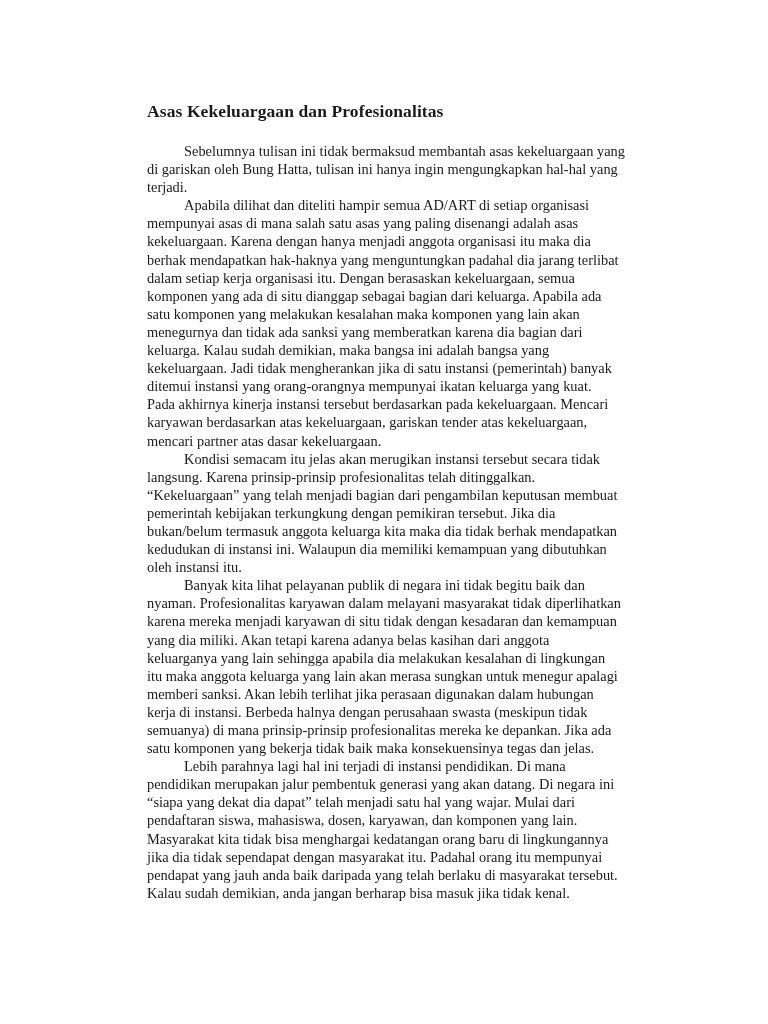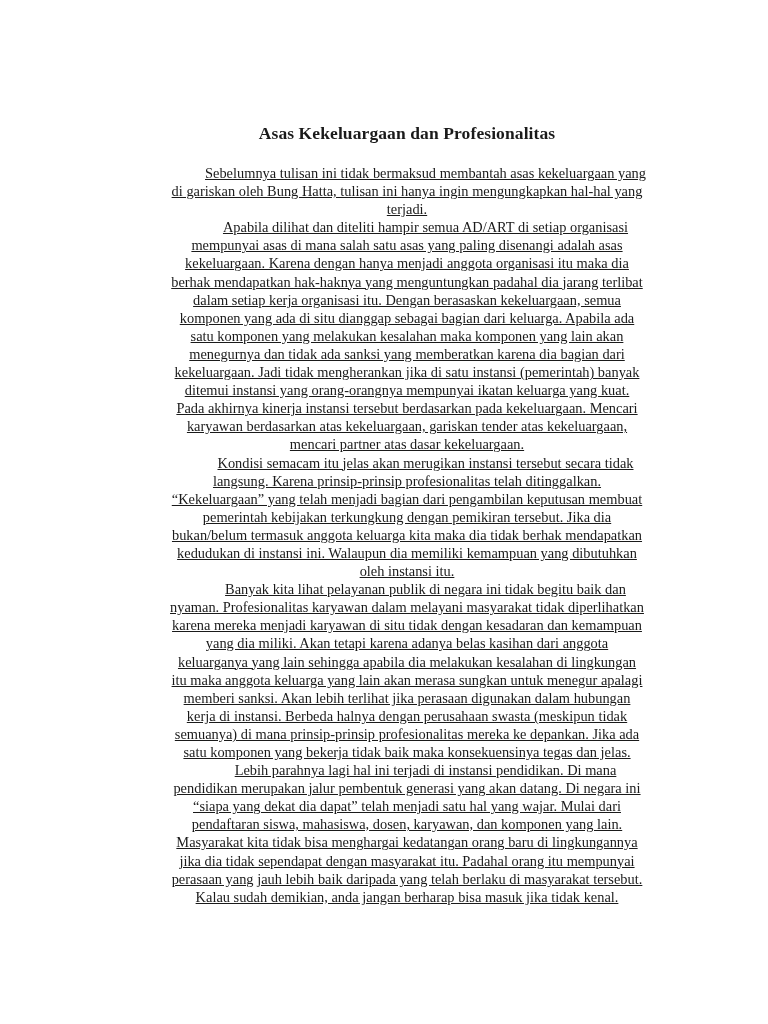--- a/index.html
+++ b/index.html
@@ -1,22 +1,22 @@
 <!DOCTYPE html>
 <html><head>
 <meta charset="utf-8">
 <style>
   html, body { margin: 0; padding: 0; background: #ffffff; }
   body { width: 768px; height: 1024px; position: relative; overflow: hidden;
          font-family: "Liberation Serif", "DejaVu Serif", serif; color: #1a1a1a; }
-  .page { position: absolute; left: 147px; top: 122px; width: 520px; text-align: center; }
+  .page { position: absolute; left: 147px; top: 100px; width: 520px; }
   .title { font-weight: bold; font-size: 17.5px; margin: 0; line-height: 22px; letter-spacing: 0.1px; }
   .body { margin-top: 20px; font-size: 14.4px; line-height: 18.1px; }
   .para { margin: 0; }
-  .line { display: block; white-space: nowrap; text-decoration: underline; }
+  .line { display: block; white-space: nowrap; }
   .line.first { text-indent: 37px; }
 </style>
 </head>
 <body>
 
 <div class="page">
   <h1 class="title">Asas Kekeluargaan dan Profesionalitas</h1>
   <div class="body" id="doc-body">
       <p class="para">
         <span class="line first">Sebelumnya tulisan ini tidak bermaksud membantah asas kekeluargaan yang</span>
@@ -25,20 +25,21 @@
       </p>
       <p class="para">
         <span class="line first">Apabila dilihat dan diteliti hampir semua AD/ART  di setiap organisasi</span>
         <span class="line">mempunyai asas di mana salah satu asas yang paling disenangi adalah asas</span>
         <span class="line">kekeluargaan. Karena dengan hanya menjadi anggota organisasi itu maka dia</span>
         <span class="line">berhak mendapatkan hak-haknya yang menguntungkan padahal dia jarang terlibat</span>
         <span class="line">dalam setiap kerja organisasi itu. Dengan berasaskan kekeluargaan, semua</span>
         <span class="line">komponen yang ada di situ dianggap sebagai bagian dari keluarga. Apabila ada</span>
         <span class="line">satu komponen yang melakukan kesalahan maka komponen yang lain akan</span>
         <span class="line">menegurnya dan tidak ada sanksi yang memberatkan karena dia bagian dari</span>
+        <span class="line">keluarga. Kalau sudah demikian, maka bangsa ini adalah bangsa yang</span>
         <span class="line">kekeluargaan. Jadi tidak mengherankan jika di satu instansi (pemerintah) banyak</span>
         <span class="line">ditemui instansi yang orang-orangnya mempunyai ikatan keluarga yang kuat.</span>
         <span class="line">Pada akhirnya kinerja instansi tersebut berdasarkan pada kekeluargaan. Mencari</span>
         <span class="line">karyawan berdasarkan atas kekeluargaan, gariskan tender atas kekeluargaan,</span>
         <span class="line">mencari partner atas dasar kekeluargaan.</span>
       </p>
       <p class="para">
         <span class="line first">Kondisi semacam itu jelas akan merugikan instansi tersebut secara tidak</span>
         <span class="line">langsung. Karena prinsip-prinsip profesionalitas telah ditinggalkan.</span>
         <span class="line">“Kekeluargaan” yang telah menjadi bagian dari pengambilan keputusan membuat</span>
@@ -59,17 +60,17 @@
         <span class="line">semuanya) di mana prinsip-prinsip profesionalitas mereka ke depankan. Jika ada</span>
         <span class="line">satu komponen yang bekerja tidak baik maka konsekuensinya tegas dan jelas.</span>
       </p>
       <p class="para">
         <span class="line first">Lebih parahnya lagi hal ini terjadi di instansi pendidikan. Di mana</span>
         <span class="line">pendidikan merupakan jalur pembentuk generasi yang akan datang. Di negara ini</span>
         <span class="line">“siapa yang dekat dia dapat” telah menjadi satu hal yang wajar. Mulai dari</span>
         <span class="line">pendaftaran siswa, mahasiswa, dosen, karyawan, dan komponen yang lain.</span>
         <span class="line">Masyarakat kita tidak bisa menghargai kedatangan orang baru di lingkungannya</span>
         <span class="line">jika dia tidak sependapat dengan masyarakat itu. Padahal orang itu mempunyai</span>
-        <span class="line">perasaan yang jauh lebih baik daripada yang telah berlaku di masyarakat tersebut.</span>
+        <span class="line">pendapat yang jauh anda baik daripada yang telah berlaku di masyarakat tersebut.</span>
         <span class="line">Kalau sudah demikian, anda jangan berharap bisa masuk jika tidak kenal.</span>
       </p>
     </div>
 </div>
 
 </body></html>

